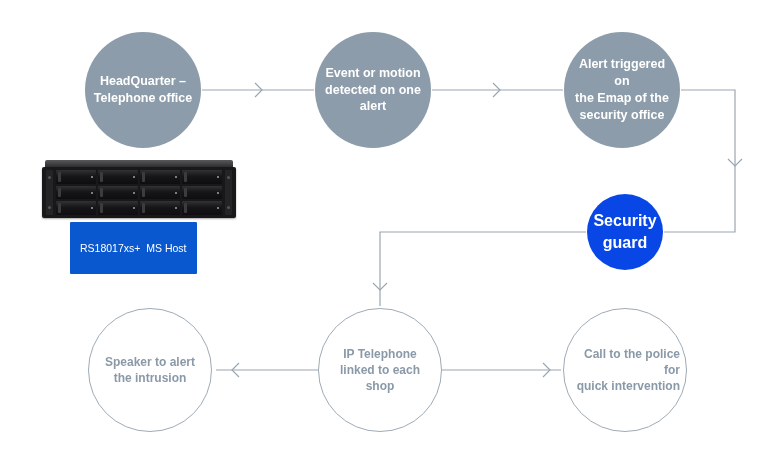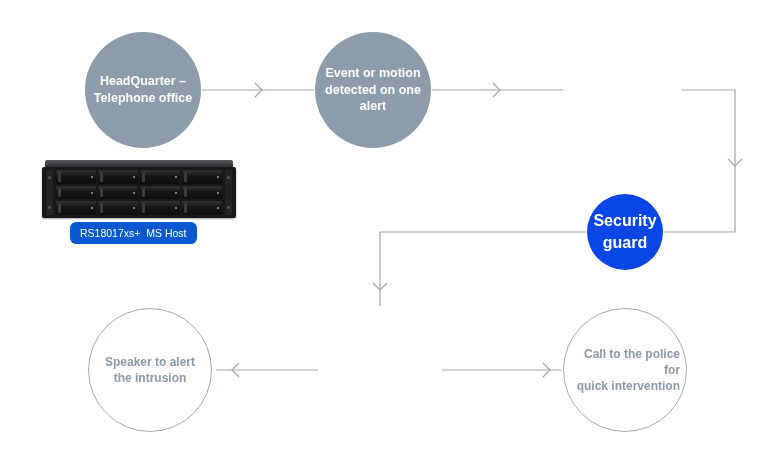--- a/index.html
+++ b/index.html
@@ -120,22 +120,22 @@
     border-radius: 50%;
     background: #98a4aa;
   }
   .nas-label {
     position: absolute;
     left: 70px; top: 222px;
     background: var(--label-bg, #0a58d0);
     color: #ffffff;
     font-size: 10.5px;
     font-weight: 400;
-    padding: 5px 10px;
-    border-radius: 6px;
+    padding: 20px 10px;
+    border-radius: 1px;
     white-space: pre;
   }
 </style>
 </head>
 <body>
 
 <div class="canvas">
 
   <svg class="connectors" width="765" height="470">
     <g>
@@ -160,27 +160,32 @@
     </g>
   </svg>
 
   <div class="node gray" style="left:85px; top:32px;">HeadQuarter –
 Telephone office</div>
 
   <div class="node gray" style="left:315px; top:32px;">Event or motion
 detected on one
 alert</div>
 
+  <div class="node gray" style="left:564px; top:32px;">Alert triggered on
+the Emap of the
+security office</div>
 
   <div class="node blue" style="left:587px; top:194px;">Security
 guard</div>
 
   <div class="node outline" style="left:88px; top:308px;">Speaker to alert
 the intrusion</div>
 
+  <div class="node outline" style="left:318px; top:308px;">IP Telephone
+linked to each shop</div>
 
   <div class="node outline" style="left:563px; top:308px;text-align:right;">Call to the police for
 quick intervention</div>
 
   <div class="nas">
     <div class="nas-top"></div>
     <div class="nas-body">
       <div class="nas-ear"></div>
       <div class="nas-bays">
         <div class="bay"></div>

